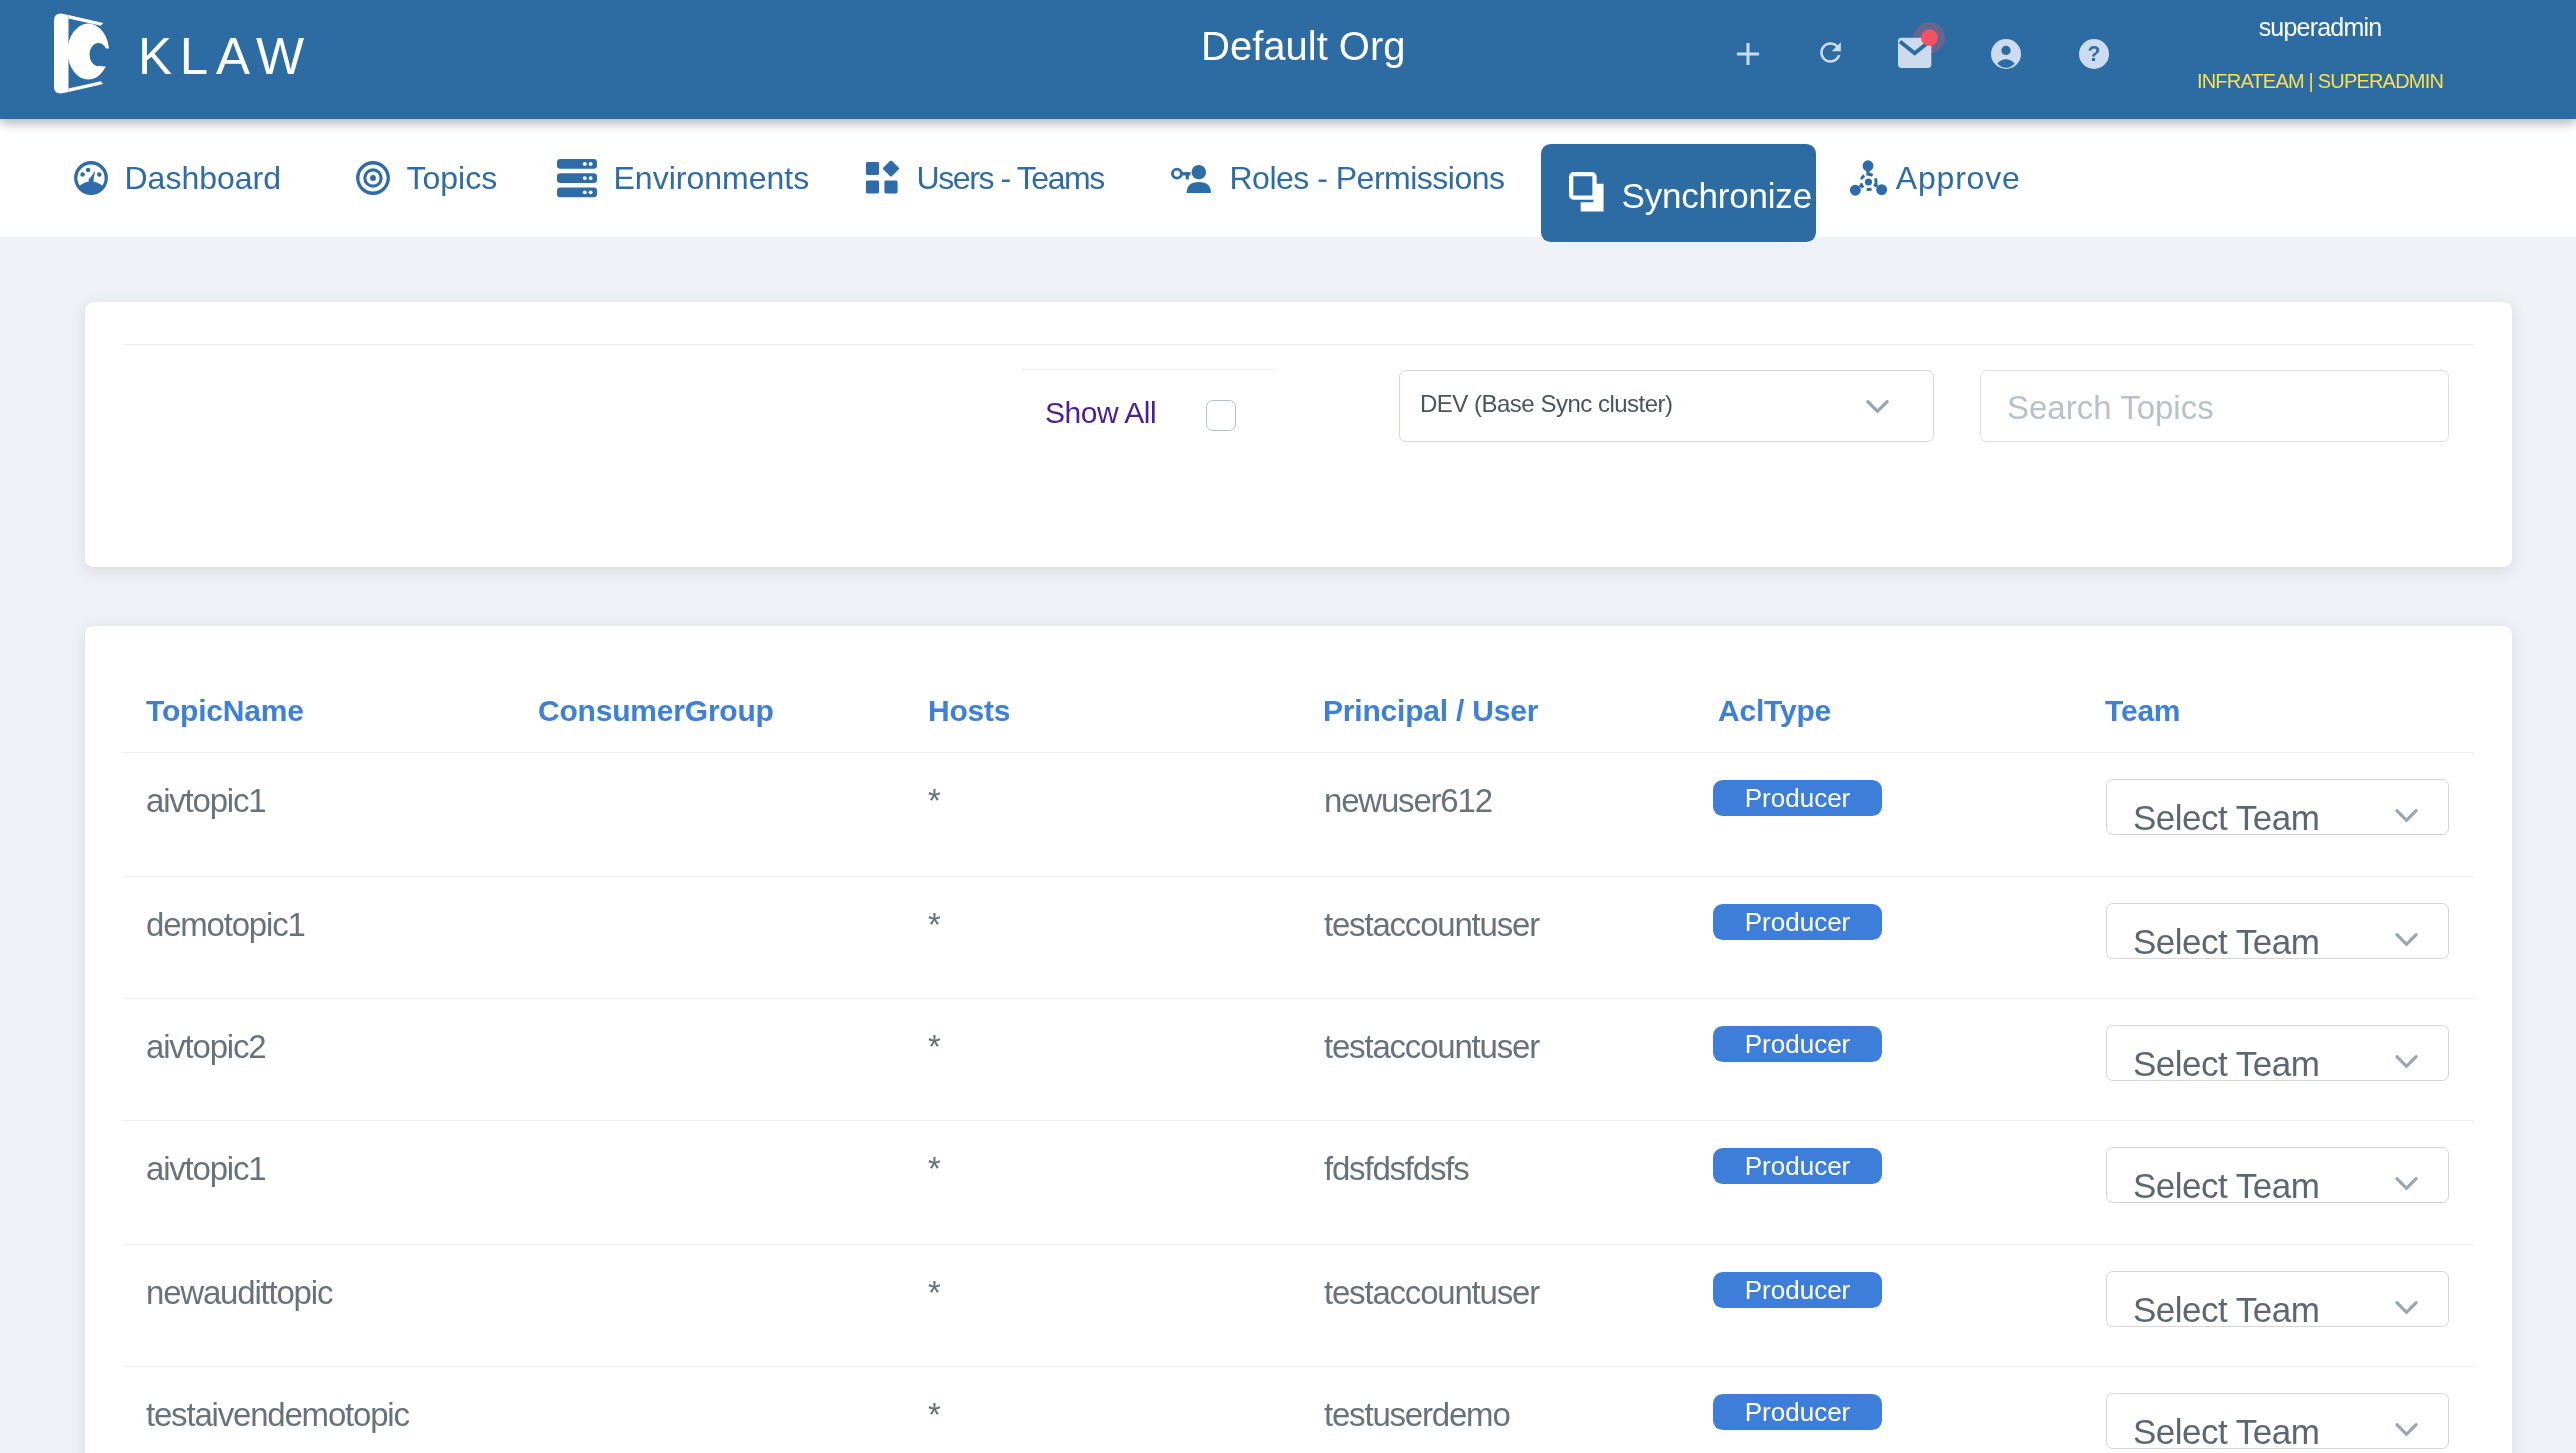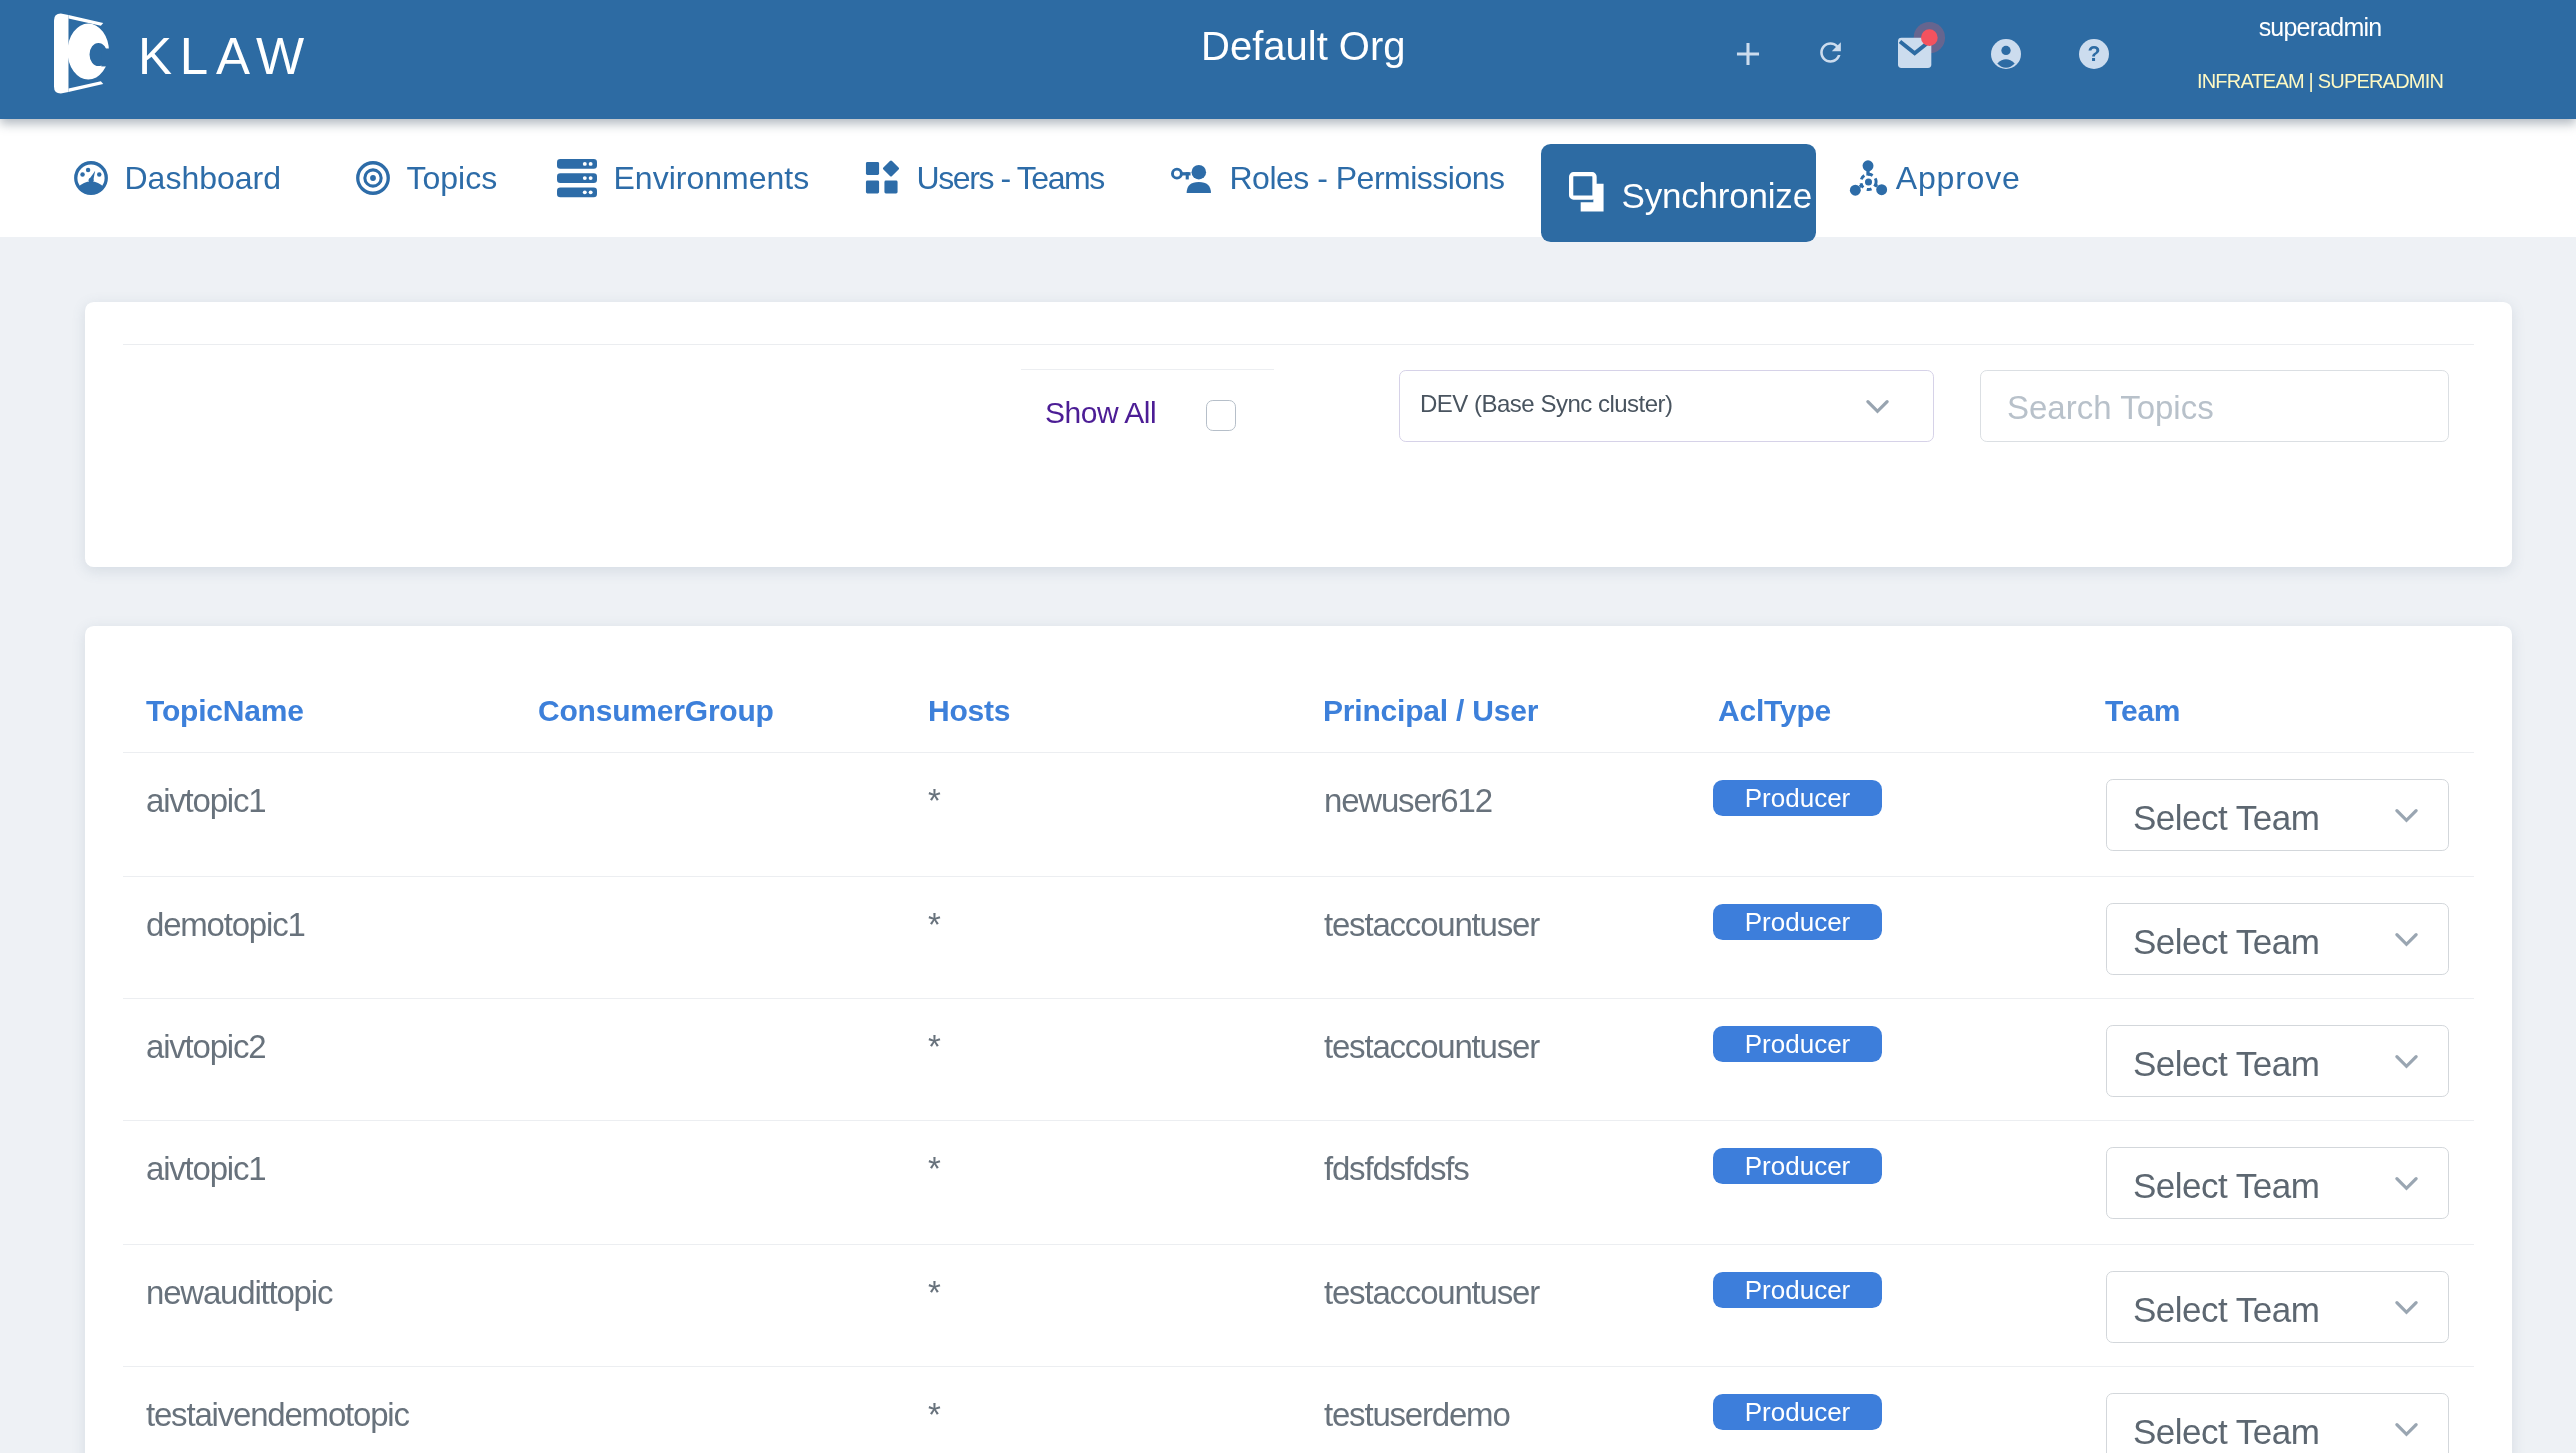--- a/index.html
+++ b/index.html
@@ -5,21 +5,21 @@
   * { margin:0; padding:0; box-sizing:border-box; }
   html,body { width:2576px; height:1453px; overflow:hidden; }
   body { font-family:"Liberation Sans", sans-serif; background:#eef1f5; position:relative; }
   .abs { position:absolute; }
 
   
   .topbar { position:absolute; left:0; top:0; width:2576px; height:119px; background:#2d6ba3; box-shadow:0 4.9px 9.7px rgba(40,60,80,.35); z-index:30; }
   .klawtext { position:absolute; left:138px; top:31px; font-size:51px; color:#fff; letter-spacing:7.8px; font-weight:400; line-height:1; }
   .title { position:absolute; left:1201px; top:26px; font-size:40px; color:#fff; line-height:1; font-weight:400; }
   .usr1 { position:absolute; top:14.6px; left:2116px; width:408px; text-align:center; font-size:25px; letter-spacing:-0.8px; color:#fff; line-height:1; }
-  .usr2 { position:absolute; top:71px; left:2116px; width:408px; text-align:center; font-size:20px; letter-spacing:-0.8px; color:#fef9c3; line-height:1; font-weight:500; }
+  .usr2 { position:absolute; top:71px; left:2116px; width:408px; text-align:center; font-size:20px; letter-spacing:-0.8px; color:#fde047; line-height:1; font-weight:500; }
 
   
   .nav { position:absolute; left:0; top:119px; width:2576px; height:118px; background:#fff; z-index:20; }
   .navitem { position:absolute; top:0; height:118px; display:flex; align-items:center; color:#2d6ca8; font-size:32px; }
   .navitem svg { display:block; }
   .navlbl { margin-left:16.5px; white-space:nowrap; }
   .pill { position:absolute; left:1541px; top:12.6px; width:275px; height:98px; background:#2d6ba3; border-radius:9.7px; display:flex; align-items:center; color:#fff;margin-top:12px; }
 
   
   .card1 { position:absolute; left:85px; top:302px; width:2427px; height:265px; background:#fff; border-radius:8.7px; box-shadow:0 3.9px 13.6px rgba(90,110,135,.16); }
@@ -34,21 +34,21 @@
   .chev { position:absolute; width:25px; height:25px; }
   .chev svg { display:block; }
   .search { position:absolute; left:1895px; top:68px; width:469px; height:72px; border:1.9px solid #dbdfe3; border-radius:6.8px; background:#fff; }
   .search .p { position:absolute; left:26px; top:20.4px; font-size:33px; color:#b8c1ca; line-height:1; }
 
   
   .th { position:absolute; font-size:30px; font-weight:700; color:#3d80da; line-height:1; letter-spacing:-0.2px; top:70px; }
   .row { position:absolute; left:38px; width:2351px; height:123px; border-top:1.9px solid #eceef1; }
   .cell { position:absolute; top:31px; font-size:33px; color:#68727c; line-height:1; letter-spacing:-1.2px; }
   .badge { position:absolute; left:1590px; top:27px; width:169px; height:36px; background:#3d7edb; border-radius:9.7px; color:#fff; font-size:26px; font-weight:500; display:flex; align-items:center; justify-content:center; letter-spacing:0; }
-  .tsel { position:absolute; left:1983px; top:26px; width:343px; height:72px; border:1.9px solid #d3d7db; border-radius:6.8px; background:#fff; }
+  .tsel { position:absolute; left:1983px; top:26px; width:343px; height:56px; border:1.9px solid #d3d7db; border-radius:6.8px; background:#fff; }
   .tsel .t { position:absolute; left:26px; top:20.4px; font-size:35px; color:#5d6771; line-height:1; letter-spacing:-0.5px; }
 </style>
 </head>
 <body>
 
 <div class="topbar">
   <svg class="abs" style="left:54px; top:12.6px;" width="56" height="81" viewBox="0 0 58 83">
     <path d="M7,0 L15,1.5 L15,81.5 L7,83 Q0,83 0,76 L0,7 Q0,0 7,0 Z" fill="#fff"></path>
     <path d="M15,1.5 L51,9.8 L48.5,12.8 L15,5.2 Z" fill="#fff"></path>
     <path d="M15,81.5 L51,73.2 L48.5,70.2 L15,77.8 Z" fill="#fff"></path>

